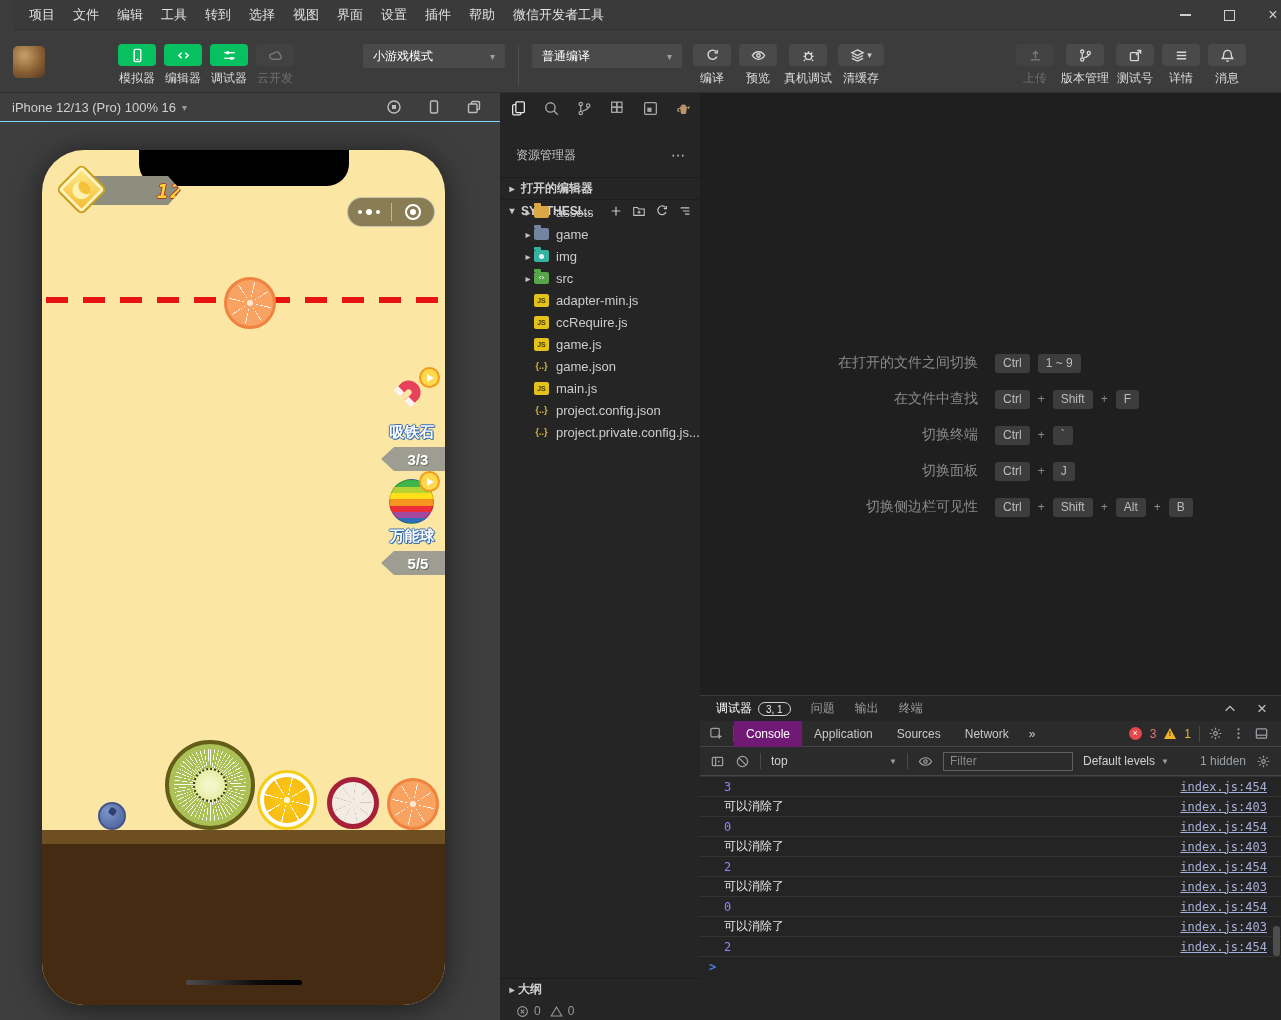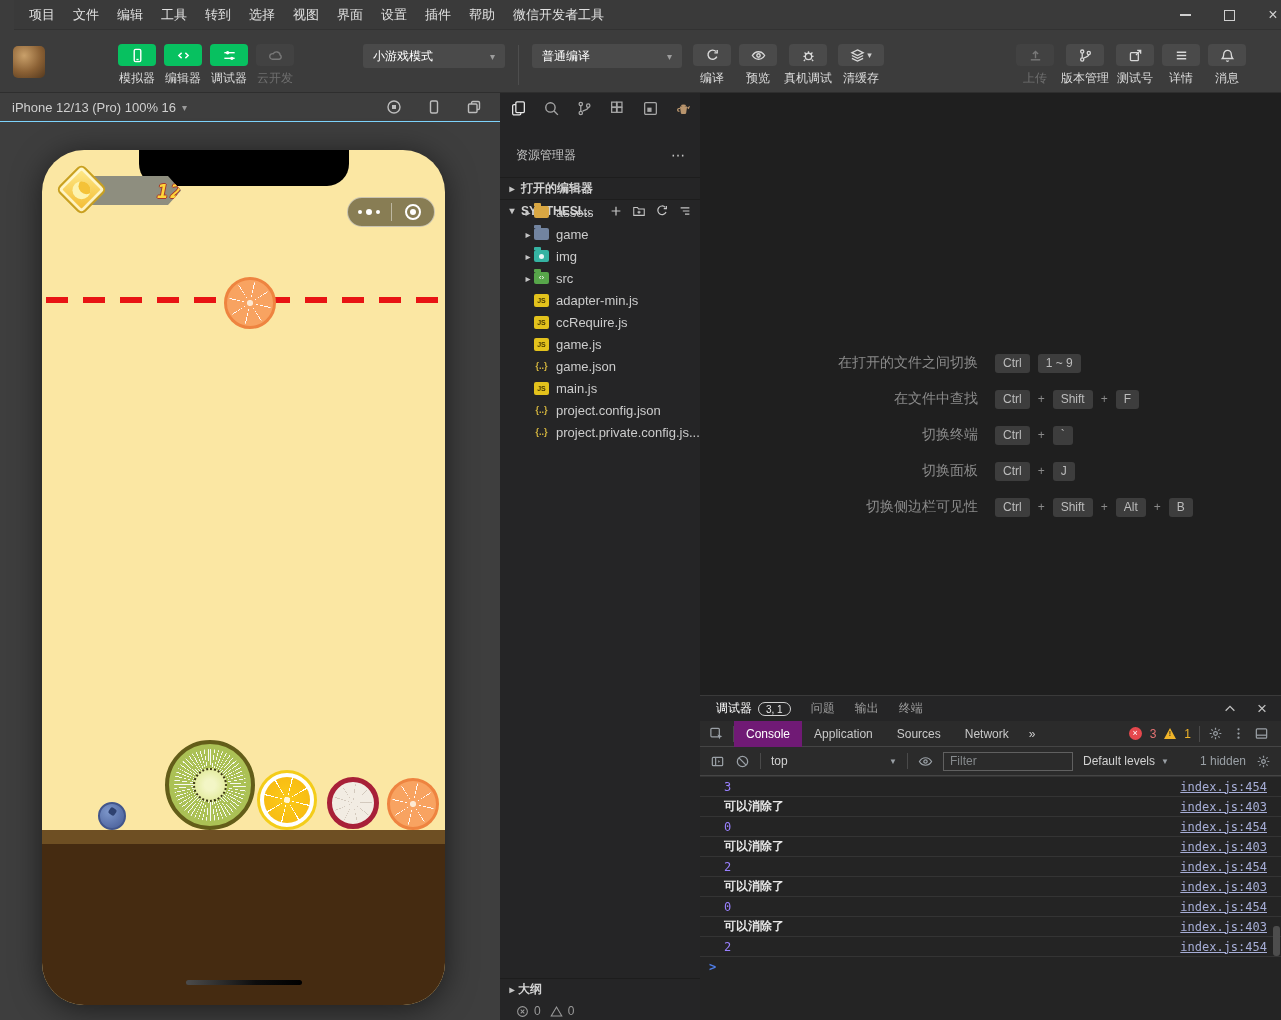--- a/index.html
+++ b/index.html
@@ -164,21 +164,21 @@
   .top-dd::after { content:"▼"; font-size:8px; color:#9aa0a6; }
   .filter-input { width:130px; height:19px; background:#2b2b2b; border:1px solid #606060; color:#d2d2d2; font-size:12px; padding:0 6px; outline:none; }
   .filter-input::placeholder { color:#85898c; }
   .levels-dd { display:flex; align-items:center; font-size:12px; color:#d2d2d2; }
   .levels-dd::after { content:"▼"; font-size:8px; color:#9aa0a6; margin-left:6px; }
   .hidden-label { font-size:12px; color:#9aa0a6; margin-left:4px; }
   .ct-right { margin-left:auto; display:flex; align-items:center; gap:10px; }
 
   .log-list { font-family:"DejaVu Sans Mono", monospace; font-size:12px; }
   .log-row { height:20px; display:flex; align-items:center; border-top:1px solid #343434; padding:0 14px 0 24px; }
-  .log-text { color:#e8e8e8; } .log-text.k-number { color:#9980ff; } .log-text.k-string { color:#e8e8e8;font-weight:bold; }
+  .log-text { color:#e8e8e8; } .log-text.k-number { color:#9980ff; } .log-text.k-string { color:#e8e8e8; }
   .log-source { margin-left:auto; color:#a7aed7; text-decoration:underline; cursor:pointer; }
   .prompt-row { height:20px; border-top:1px solid #343434; display:flex; align-items:center; padding-left:9px; }
   .prompt-ch { color:#4e7de8; font-family:"DejaVu Sans Mono", monospace; font-weight:700; font-size:12px; }
   .dbg-scroll-thumb { position:absolute; right:1px; top:231px; width:7px; height:30px; border-radius:3px; background:#4d4d4d; }
 </style>
 </head>
 <body>
 
 <div id="app">
 
@@ -416,21 +416,45 @@
             <span class="dot"></span>
             <span class="dot mid"></span>
             <span class="dot"></span>
           </span>
         <span class="cap-sep"></span>
         <span class="cap-half">
             <span class="target-ring"></span>
           </span>
       </div>
 
-
+      <div class="powerup pu-magnet">
+        <div class="pu-iconbox">
+          <span class="magnet-u"></span>
+          <span class="pu-badge">
+              <span class="pu-play"></span>
+            </span>
+        </div>
+        <div class="pu-label">吸铁石</div>
+        <div class="pu-banner">
+            <span class="pu-count">3/3</span>
+          </div>
+      </div>
+
+      <div class="powerup pu-ball">
+        <div class="pu-iconbox">
+          <span class="ball"></span>
+          <span class="pu-badge">
+              <span class="pu-play"></span>
+            </span>
+        </div>
+        <div class="pu-label">万能球</div>
+        <div class="pu-banner">
+            <span class="pu-count">5/5</span>
+          </div>
+      </div>
 
       <div class="ground-band"></div>
       <div class="ground-dark"></div>
       <div class="home-bar"></div>
     <div class="fruit orange" style="left: 182px; top: 127px; width: 52px; height: 52px;"></div>
         <div class="fruit blueberry" style="left: 56px; top: 652px; width: 28px; height: 28px;"></div>
         <div class="fruit kiwi" style="left: 123px; top: 590px; width: 90px; height: 90px;"></div>
         <div class="fruit lemon" style="left: 215px; top: 620px; width: 60px; height: 60px;"></div>
         <div class="fruit mangosteen" style="left: 285px; top: 627px; width: 52px; height: 52px;"></div>
         <div class="fruit orange" style="left: 345px; top: 628px; width: 52px; height: 52px;"></div>

